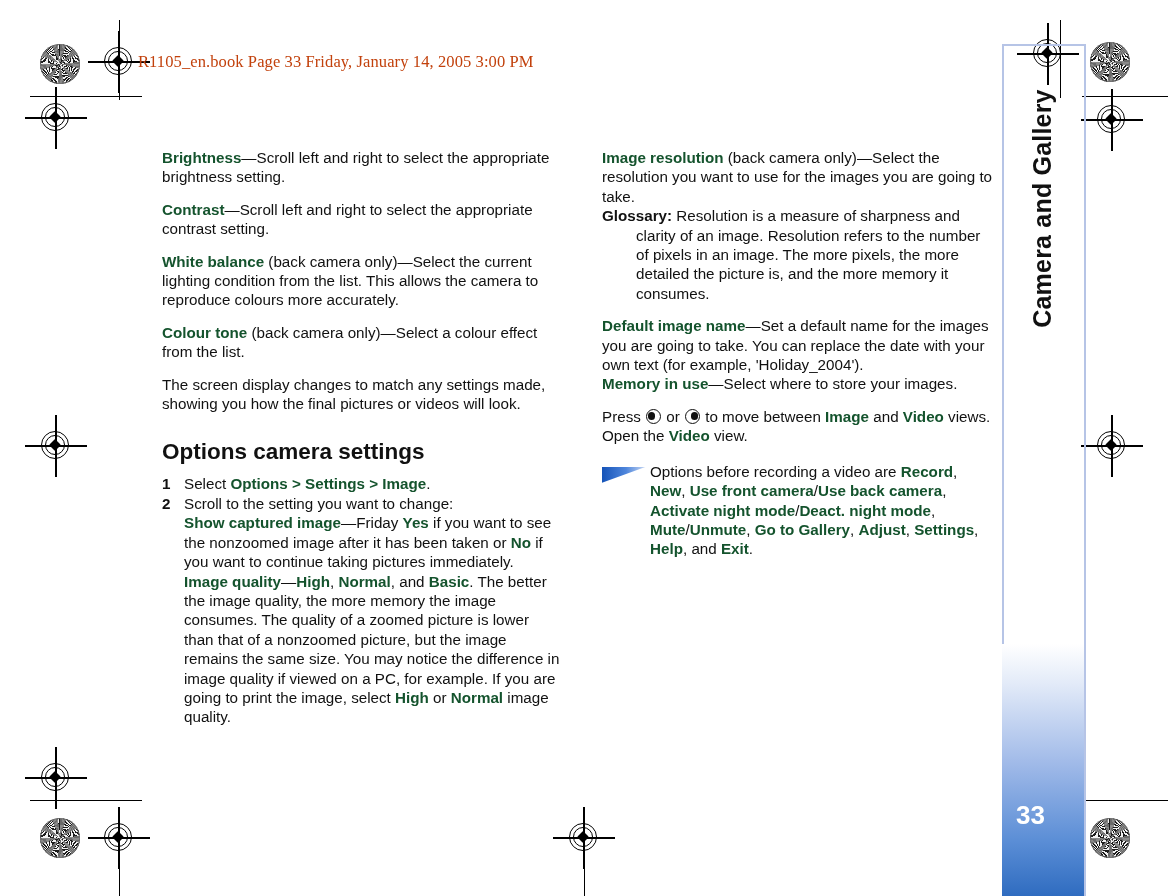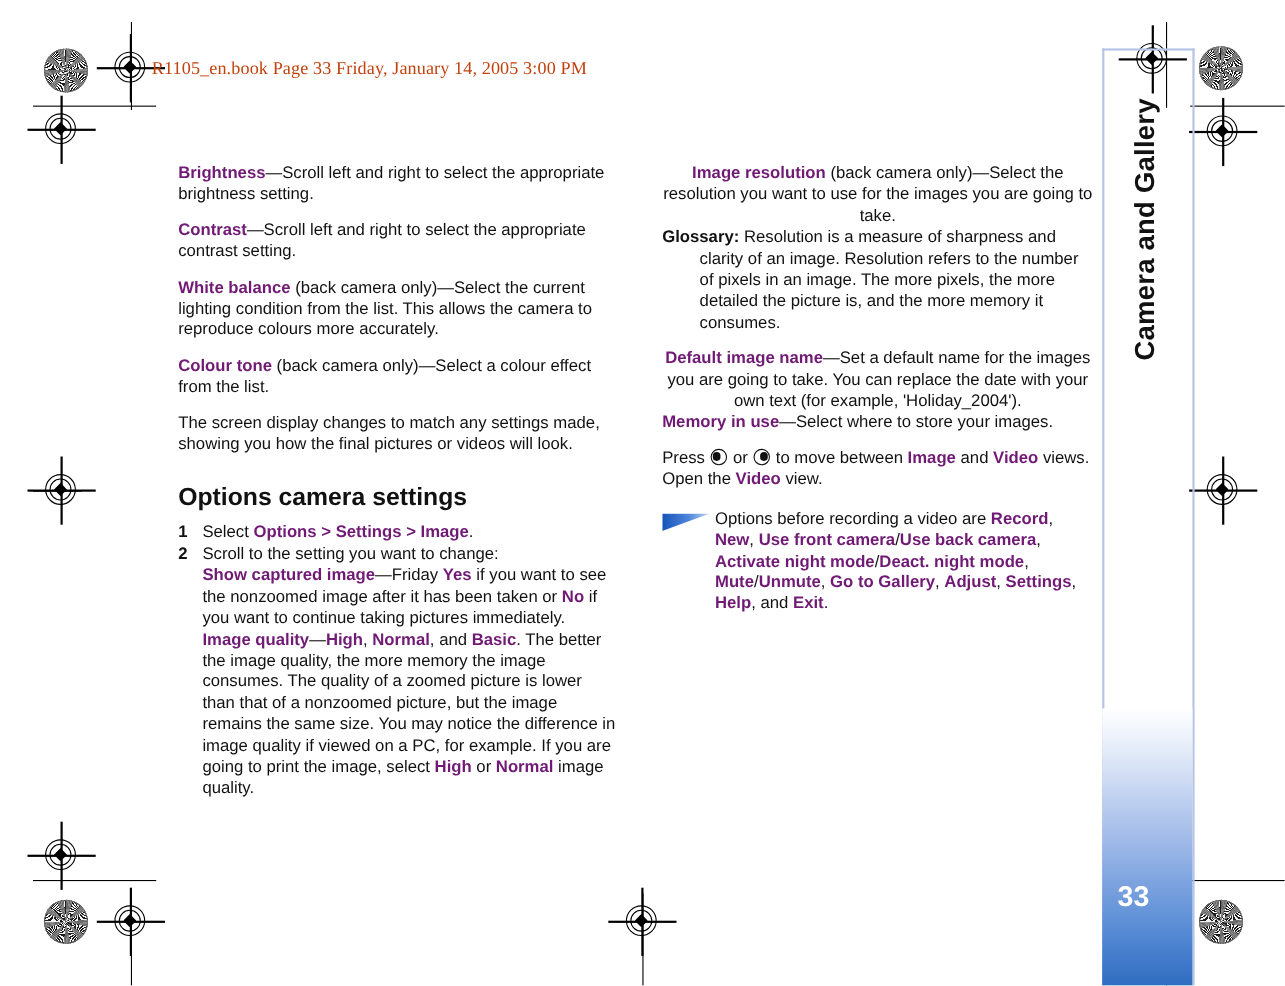--- a/index.html
+++ b/index.html
@@ -65,22 +65,22 @@
     white-space:nowrap;
   }
   .side-page{position:absolute;left:14px;top:756px;font-size:26px;font-weight:bold;color:#fff;}
 
   
   .col{position:absolute;top:148px;width:396px;
        font-size:15.2px;line-height:19.4px;color:#111;}
   .col.left{left:162px;width:400px;}
   .col.right{left:602px;width:392px;}
   .col p{margin:0 0 13px 0;}
-  .col p.tight{margin-bottom:0;text-align:center;}
-  b.bl{color:#701a75;font-weight:bold;}
+  .col p.tight{margin-bottom:0;}
+  b.bl{color:#14532d;font-weight:bold;}
   .h2{font-size:22.5px;font-weight:bold;color:#111;margin:26px 0 9px 0;line-height:26px;}
 
   
   .olist{margin:0;}
   .li{position:relative;padding-left:22px;margin-bottom:0;}
   .li .num{position:absolute;left:0;top:0;font-weight:bold;font-size:15.2px;}
 
   
   .gloss{padding-left:34px;text-indent:-34px;margin:0 0 13px 0;}
   .gloss b{font-weight:bold;}

